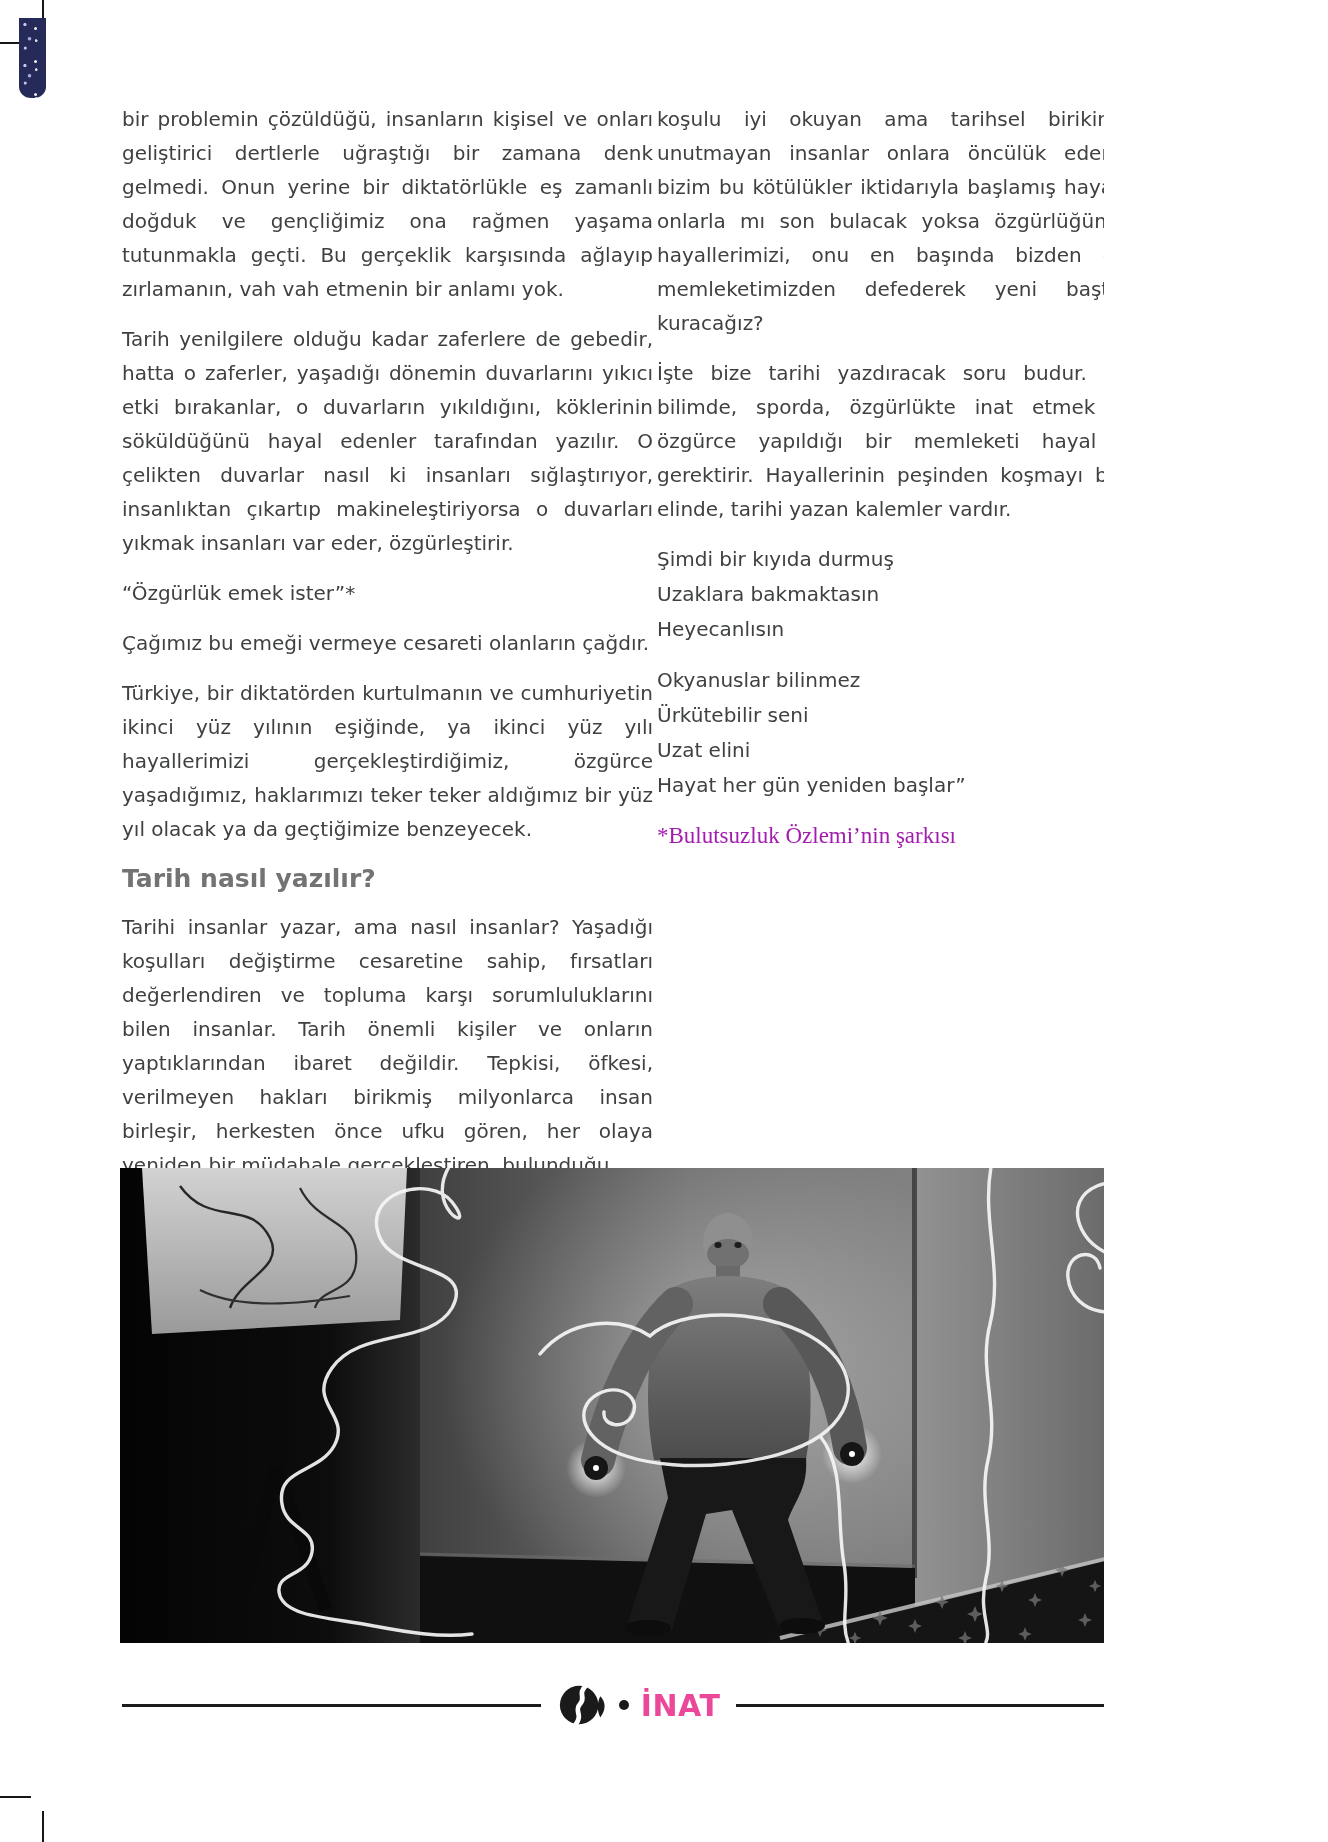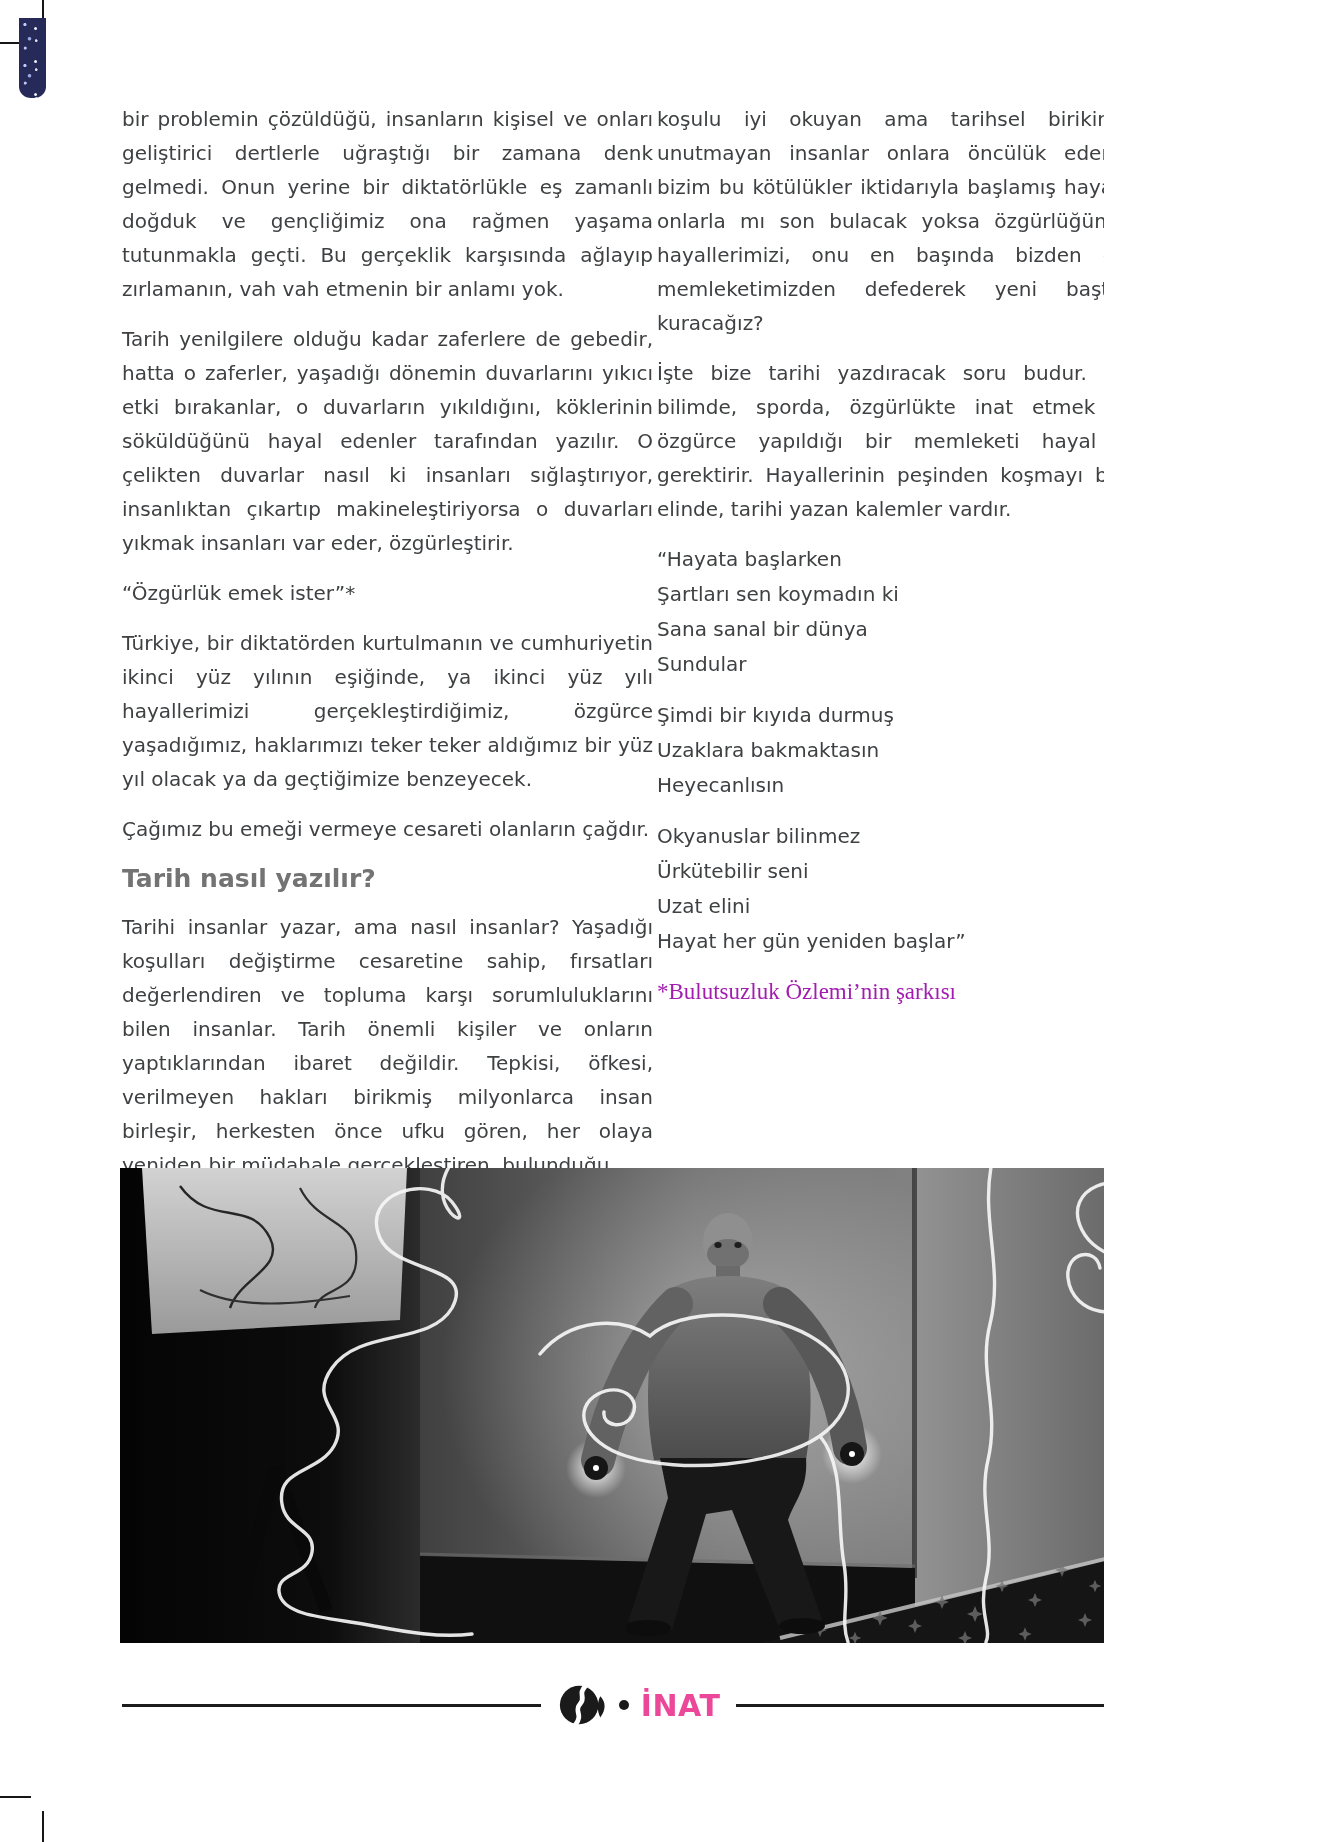--- a/index.html
+++ b/index.html
@@ -80,34 +80,30 @@
   <div class="crop" style="left:42px;top:1811px;width:2px;height:31px;"></div>
   <div class="crop" style="left:1297px;top:1796px;width:31px;height:2px;"></div>
   <div class="crop" style="left:1284px;top:1811px;width:2px;height:31px;"></div>
 
   <div class="ornament"></div>
 
   <div class="col col-left">
     <p>bir problemin çözüldüğü, insanların kişisel ve onları geliştirici dertlerle uğraştığı bir zamana denk gelmedi. Onun yerine bir diktatörlükle eş zamanlı doğduk ve gençliğimiz ona rağmen yaşama tutunmakla geçti. Bu gerçeklik karşısında ağlayıp zırlamanın, vah vah etmenin bir anlamı yok.</p>
     <p>Tarih yenilgilere olduğu kadar zaferlere de gebedir, hatta o zaferler, yaşadığı dönemin duvarlarını yıkıcı etki bırakanlar, o duvarların yıkıldığını, köklerinin söküldüğünü hayal edenler tarafından yazılır. O çelikten duvarlar nasıl ki insanları sığlaştırıyor, insanlıktan çıkartıp makineleştiriyorsa o duvarları yıkmak insanları var eder, özgürleştirir.</p>
     <p class="pull-quote">“Özgürlük emek ister”*</p>
+    <p>Çağımız bu emeği vermeye cesareti olanların çağdır.</p>
     <p>Türkiye, bir diktatörden kurtulmanın ve cumhuriyetin ikinci yüz yılının eşiğinde, ya ikinci yüz yılı hayallerimizi gerçekleştirdiğimiz, özgürce yaşadığımız, haklarımızı teker teker aldığımız bir yüz yıl olacak ya da geçtiğimize benzeyecek.</p>
-    <p>Çağımız bu emeği vermeye cesareti olanların çağdır.</p>
     <h2 class="section-heading">Tarih nasıl yazılır?</h2>
     <p>Tarihi insanlar yazar, ama nasıl insanlar? Yaşadığı koşulları değiştirme cesaretine sahip, fırsatları değerlendiren ve topluma karşı sorumluluklarını bilen insanlar. Tarih önemli kişiler ve onların yaptıklarından ibaret değildir. Tepkisi, öfkesi, verilmeyen hakları birikmiş milyonlarca insan birleşir, herkesten önce ufku gören, her olaya yeniden bir müdahale gerçekleştiren, bulunduğu</p>
   </div>
 
   <div class="col col-right">
     <p>koşulu iyi okuyan ama tarihsel birikimini de unutmayan insanlar onlara öncülük eder. Şimdi bizim bu kötülükler iktidarıyla başlamış hayatlarımız onlarla mı son bulacak yoksa özgürlüğümüzü ve hayallerimizi, onu en başında bizden çalanları memleketimizden defederek yeni baştan mı kuracağız?</p>
     <p>İşte bize tarihi yazdıracak soru budur. Sanatta, bilimde, sporda, özgürlükte inat etmek sanatın özgürce yapıldığı bir memleketi hayal etmeyi gerektirir. Hayallerinin peşinden koşmayı bilenlerin elinde, tarihi yazan kalemler vardır.</p>
     <div class="poem">
-      <p class="stanza">“Hayata başlarken
-Şartları sen koymadın ki
-Sana sanal bir dünya
-Sundular</p>
       <p class="stanza">Şimdi bir kıyıda durmuş
 Uzaklara bakmaktasın
 Heyecanlısın</p>
       <p class="stanza">Okyanuslar bilinmez
 Ürkütebilir seni
 Uzat elini
 Hayat her gün yeniden başlar”</p>
     </div>
     <p class="footnote">*Bulutsuzluk Özlemi’nin şarkısı</p>
   </div>

